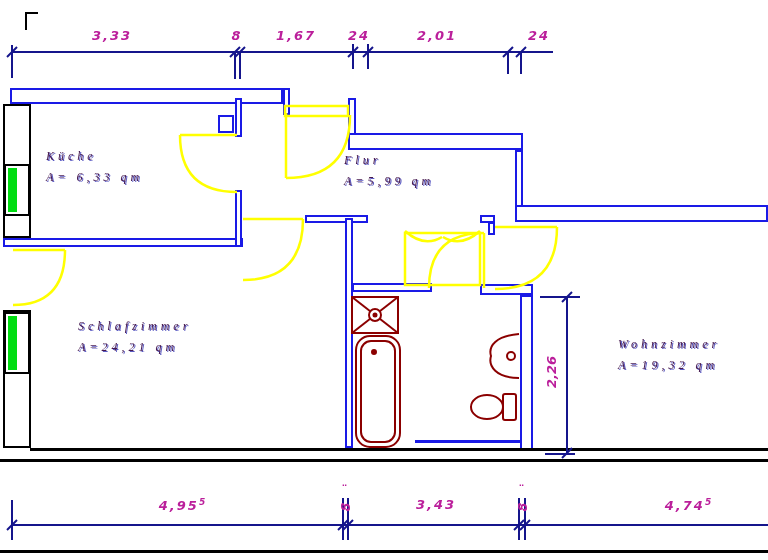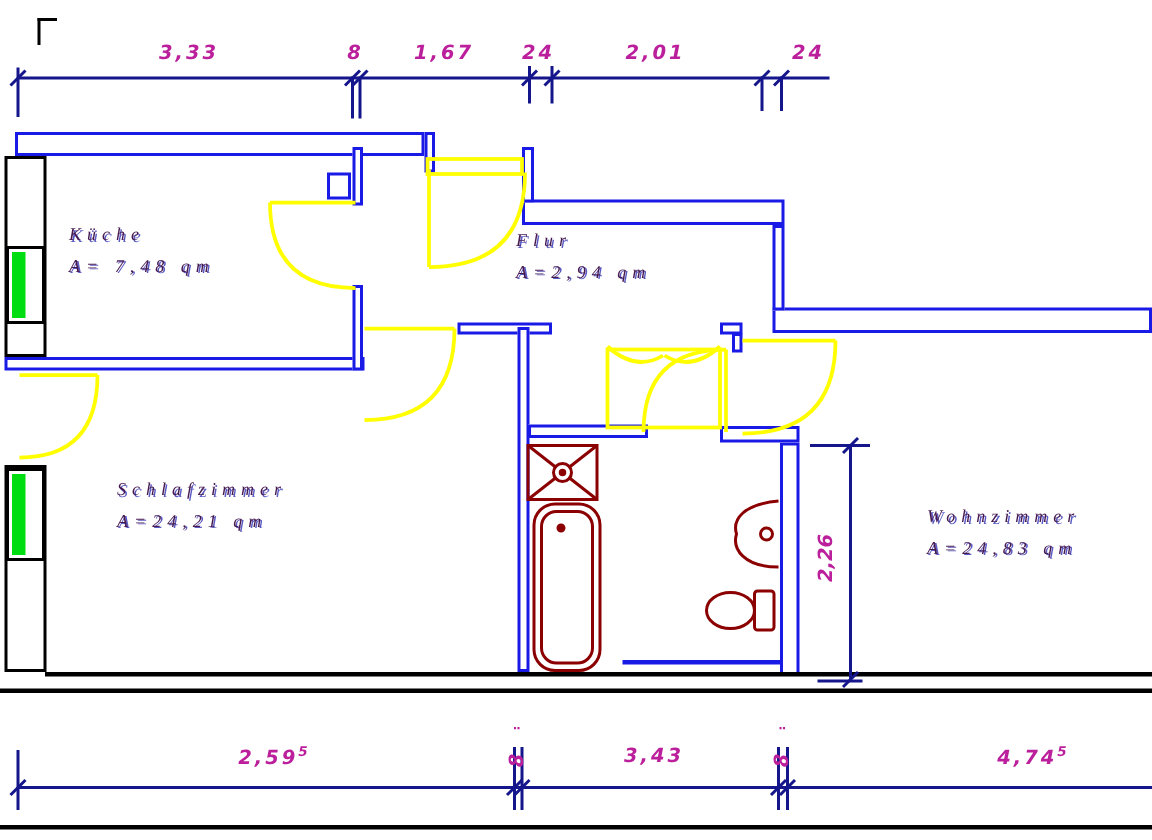--- a/index.html
+++ b/index.html
@@ -157,43 +157,43 @@
       </g>
       <g>
         <ellipse cx="487" cy="407" rx="16" ry="12"></ellipse>
         <rect x="503" y="394" width="13" height="26" rx="2"></rect>
       </g>
     </g>
   </svg>
 
   <div class="rlabel" style="left:46px;top:146px;">
     <div>Küche</div>
-    <div>A= 7,48 qm</div>
+    <div>A= 6,33 qm</div>
   </div>
   <div class="rlabel" style="left:344px;top:150px;">
     <div>Flur</div>
-    <div>A=2,94 qm</div>
+    <div>A=5,99 qm</div>
   </div>
   <div class="rlabel" style="left:78px;top:316px;">
     <div>Schlafzimmer</div>
     <div>A=24,21 qm</div>
   </div>
   <div class="rlabel" style="left:618px;top:334px;">
     <div>Wohnzimmer</div>
-    <div>A=24,83 qm</div>
-  </div>
-
-  <div class="dimtxt" style="left:126px;top:28px;">3,33</div>
+    <div>A=19,32 qm</div>
+  </div>
+
+  <div class="dimtxt" style="left:112px;top:28px;">3,33</div>
   <div class="dimtxt" style="left:237px;top:28px;">8</div>
   <div class="dimtxt" style="left:296px;top:28px;">1,67</div>
   <div class="dimtxt" style="left:359px;top:28px;">24</div>
   <div class="dimtxt" style="left:437px;top:28px;font-style:italic;">2,01</div>
   <div class="dimtxt" style="left:539px;top:28px;">24</div>
 
-  <div class="dimtxt" style="left:182px;top:497px;"><span>2,59</span><sup>5</sup></div>
+  <div class="dimtxt" style="left:182px;top:497px;"><span>4,95</span><sup>5</sup></div>
   <div class="dimdots" style="left:345px;top:483px;">¨</div>
   <div class="dimrot" style="left:345px;top:507px;">8</div>
   <div class="dimtxt" style="left:436px;top:497px;">3,43</div>
   <div class="dimdots" style="left:522px;top:483px;">¨</div>
   <div class="dimrot" style="left:522px;top:507px;">8</div>
   <div class="dimtxt" style="left:688px;top:497px;"><span>4,74</span><sup>5</sup></div>
 
   <div class="dimrot" style="left:551px;top:372px;">2,26</div>
 
 </div>

